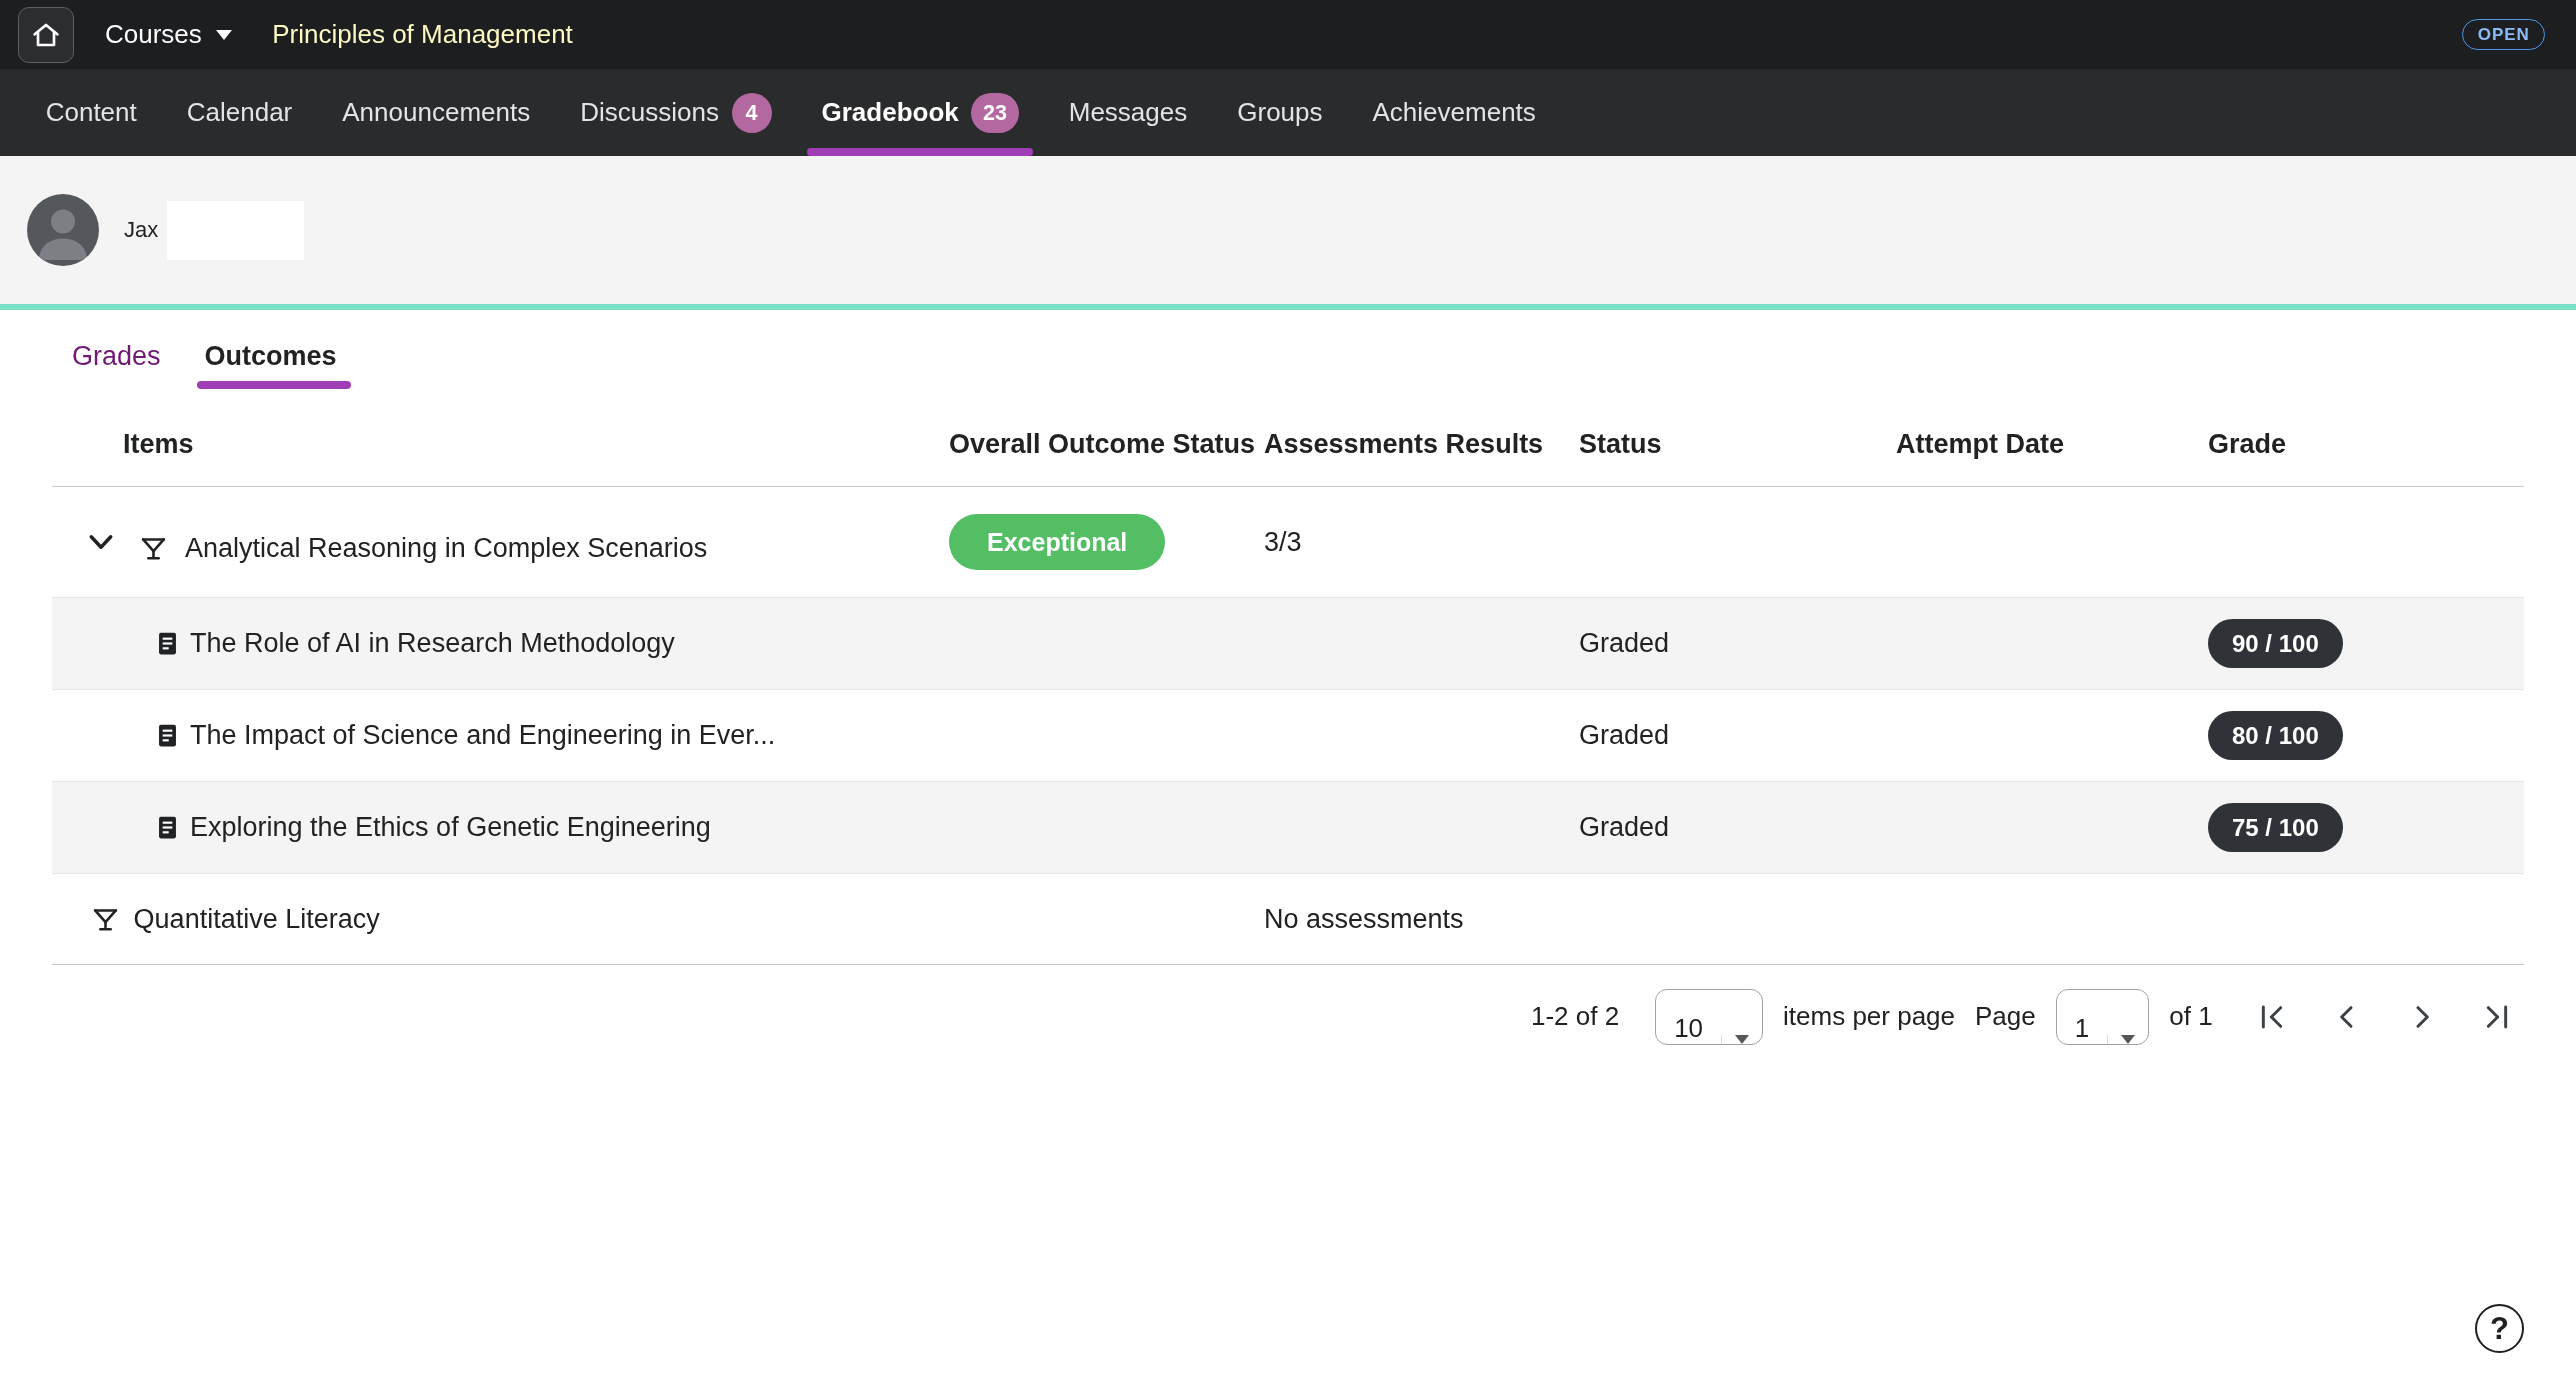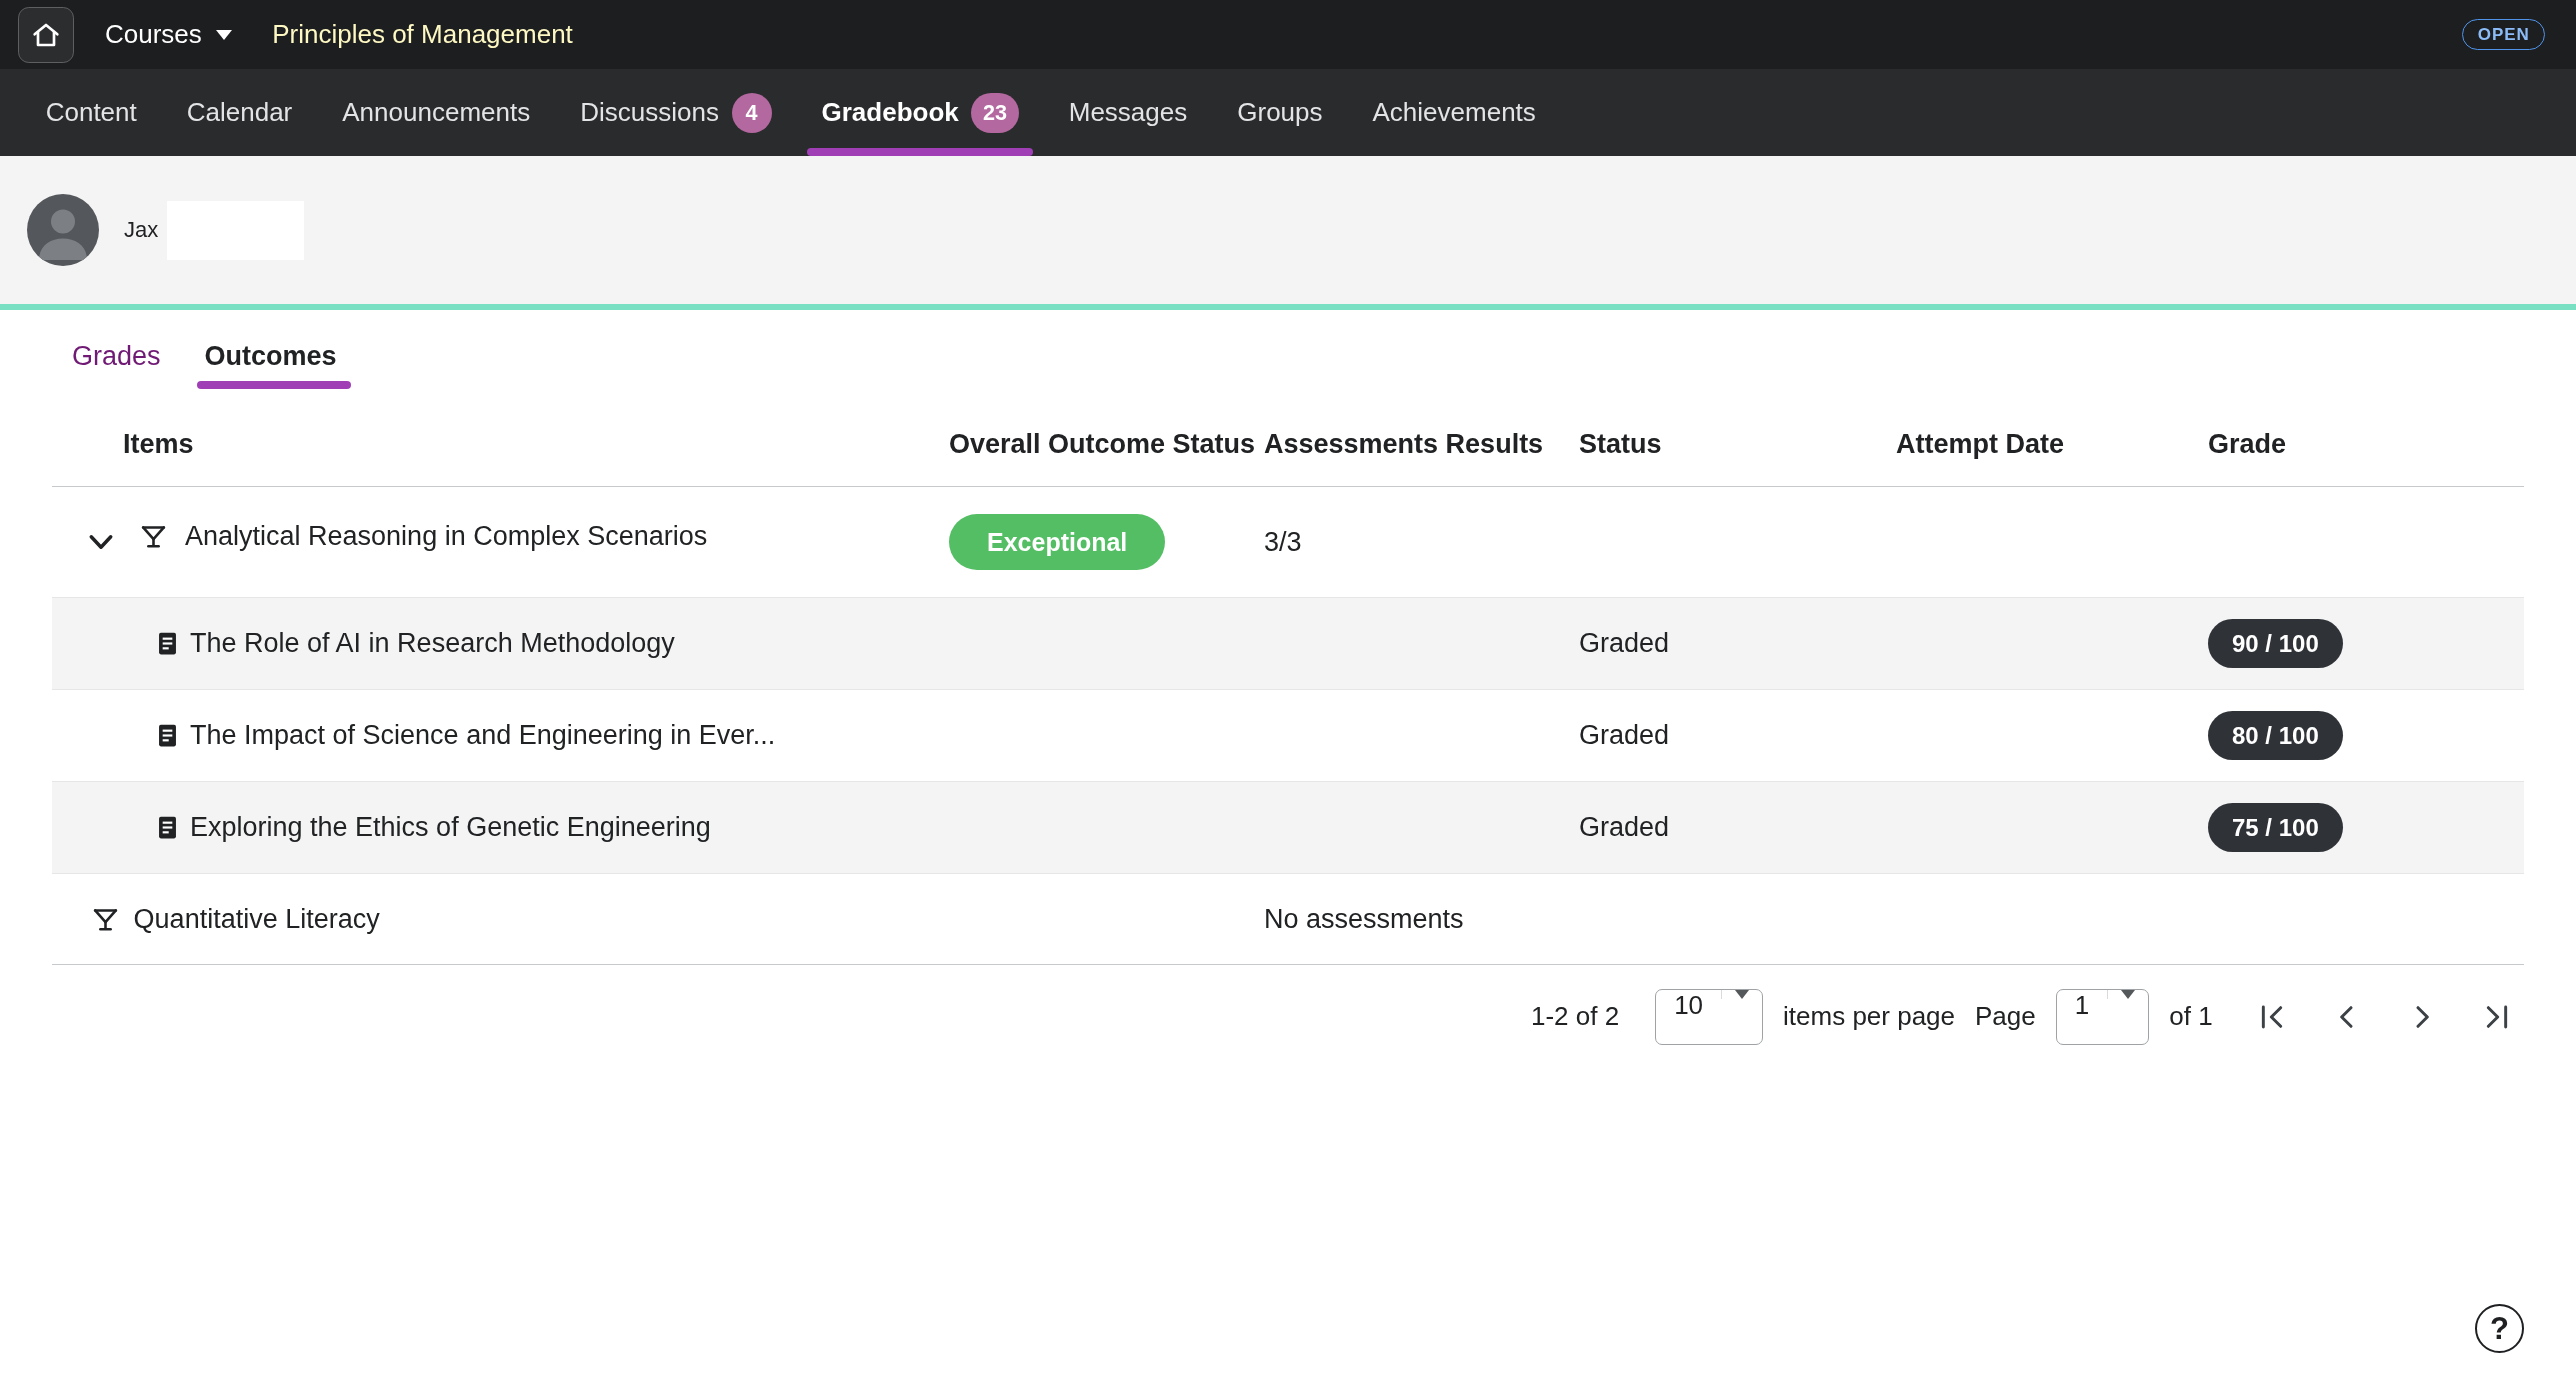--- a/index.html
+++ b/index.html
@@ -142,21 +142,21 @@
     font-weight: bold;
     border-bottom: 1.8px solid #c6cacd;
   }
   .thead .col-items { padding-left: 71px; }
   .row { border-top: 0.9px solid #e4e6e8; }
   .row.outcome-parent { height: 110px; border-top: none; }
   .row.assessment { height: 92px; }
   .row.alt { background: #f4f4f5; }
   .row.outcome-plain { height: 92px; border-bottom: 1.8px solid #c6cacd; }
 
-  .cell-items-parent { display: flex; align-items: flex-start; padding-left: 27px; }
+  .cell-items-parent { display: flex; align-items: flex-end; padding-left: 27px; }
   .chevron-btn {
     width: 43px; height: 43px;
     display: flex; align-items: center; justify-content: center;
     background: none; border: none; cursor: pointer;
   }
   .cell-items-parent .outcome-icon { margin-left: 16px; margin-right: 16px; }
   .cell-items-child { display: flex; align-items: center; gap: 8px; padding-left: 101px; }
   .cell-items-root { display: flex; align-items: center; gap: 12.6px; padding-left: 38px; }
 
   .badge-exceptional {
@@ -188,23 +188,23 @@
     padding-right: 63px;
     margin-top: 20px;
     height: 63px;
     gap: 20px;
     font-size: 26px;
   }
   .pager .range { font-weight: normal; margin-right: 16px; }
   .select {
     height: 56px;
     border: 0.9px solid #9fa3a6;
-    border-radius: 7px;
+    border-radius: 12px;
     background: #ffffff;
-    display: flex; align-items: flex-start;
+    display: flex; align-items: flex-end;
     cursor: pointer;
   }
   .select .val { display: flex; align-items: center; padding: 0 18px; min-width: 43px; }
   .select .caretbox {
     width: 41px;
     display: flex; align-items: center; justify-content: center;
     border-left: 0.9px solid #d8dadc;
   }
   .caret-down-dark {
     width: 0; height: 0;

